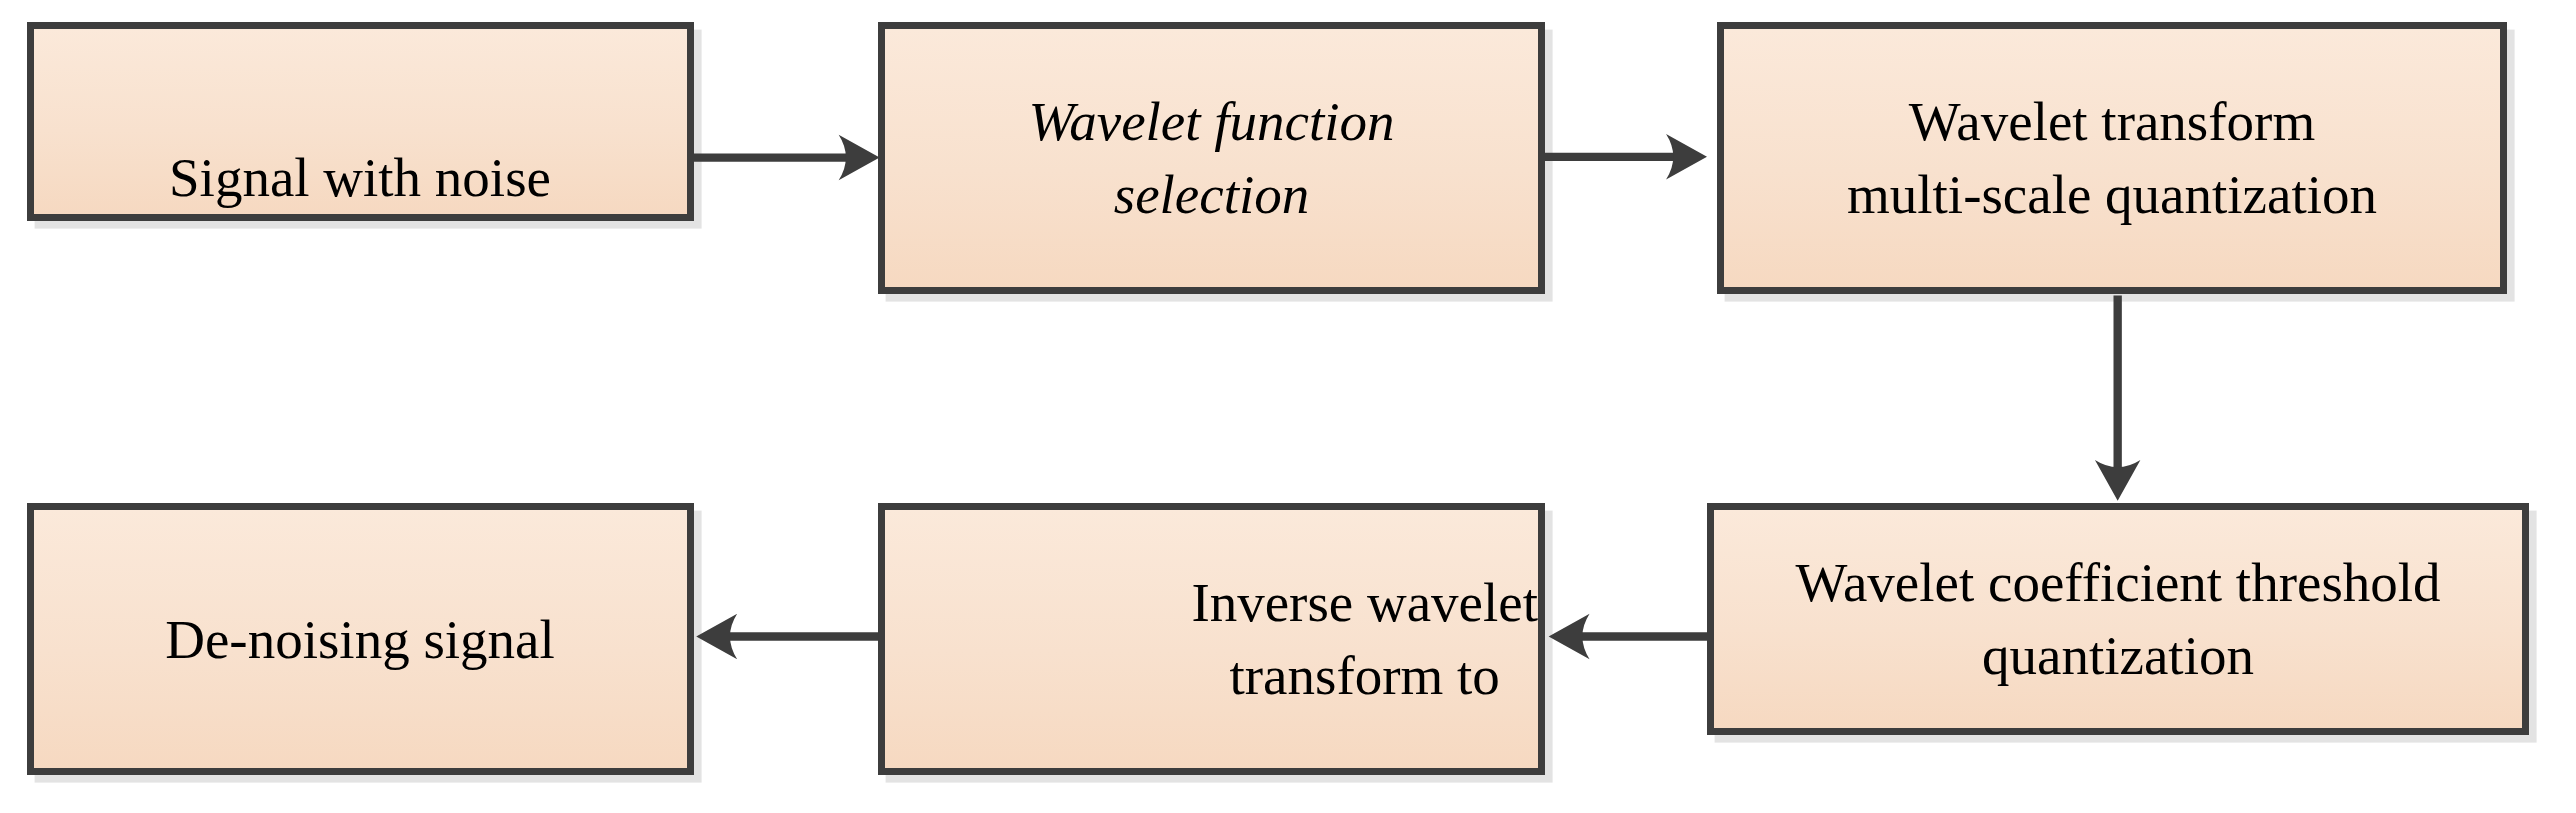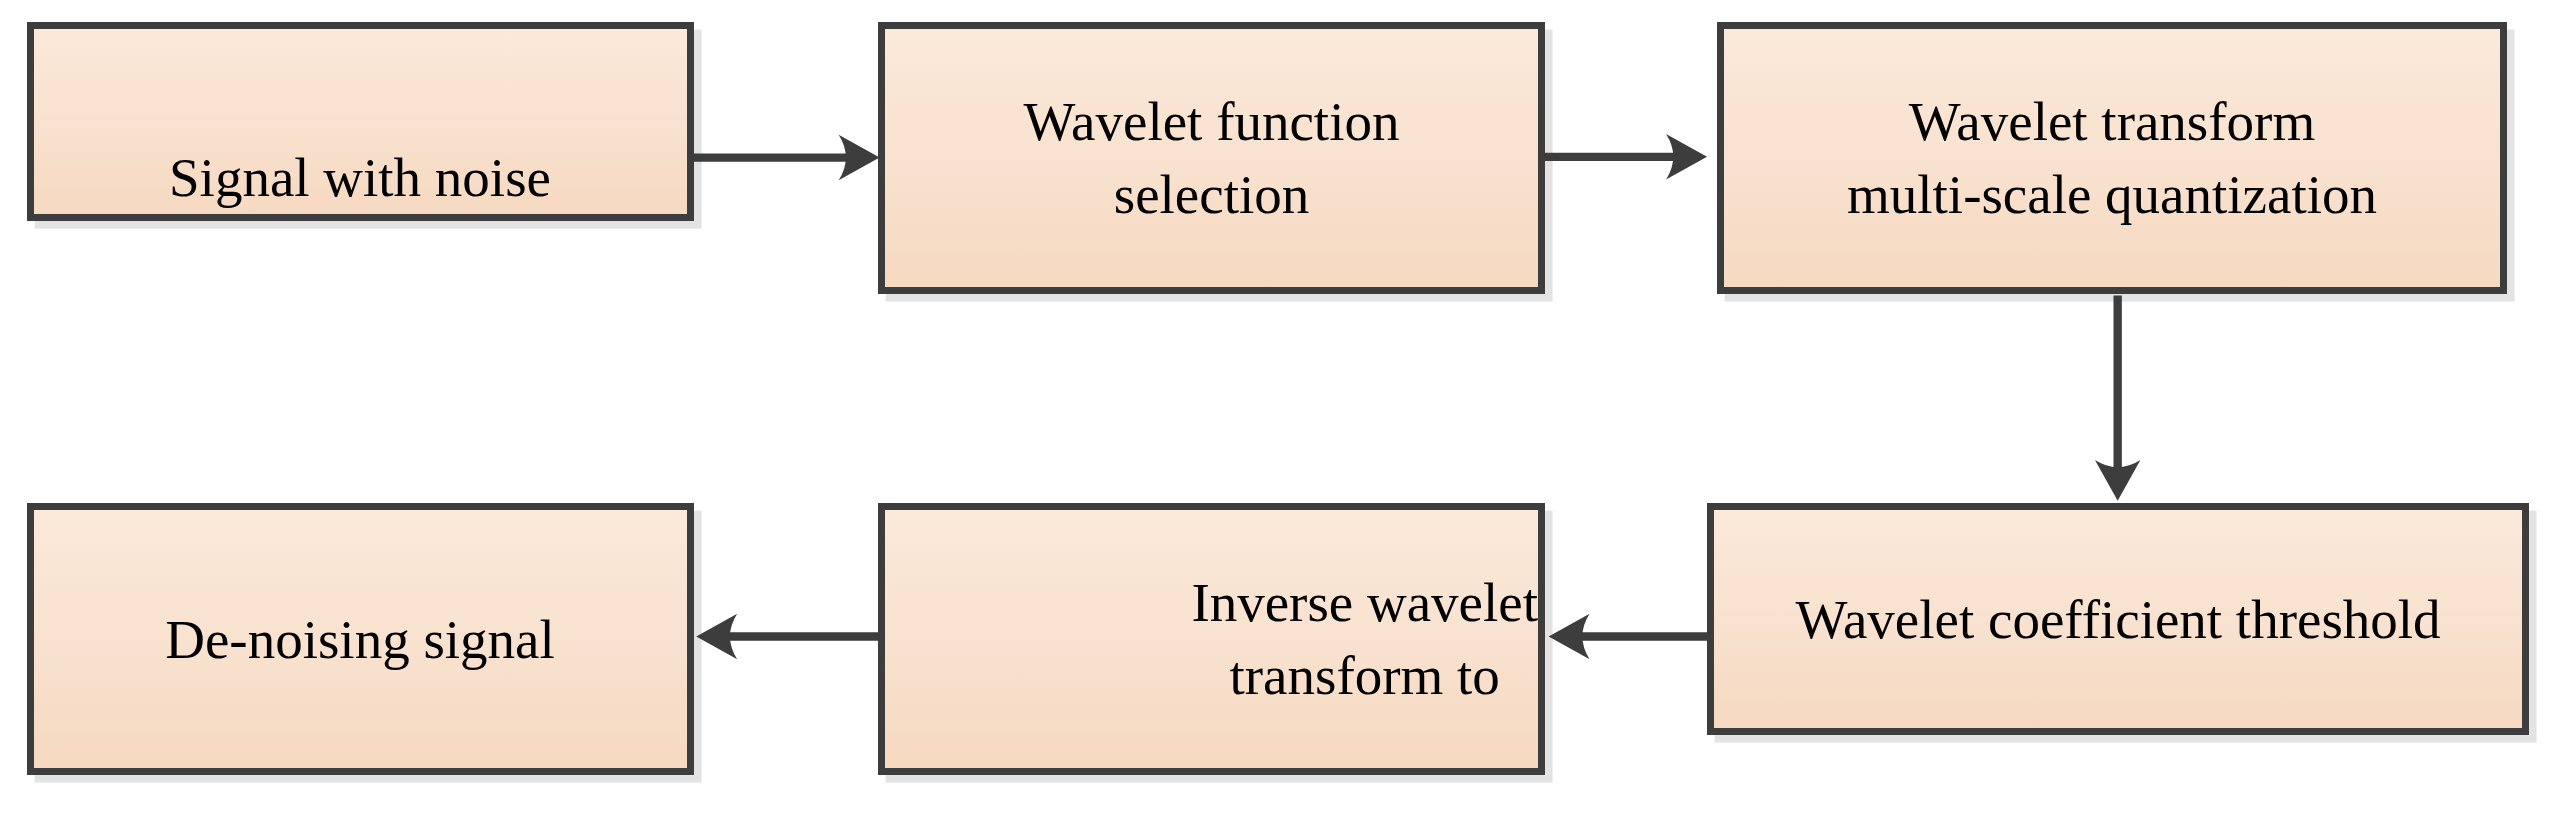--- a/index.html
+++ b/index.html
@@ -31,21 +31,21 @@
     font-size: 55px;
     line-height: 73px;
     font-weight: 400;
   }
   .node .label span {
     display: block;
     white-space: nowrap;
   }
   
   .n1 { left: 26.5px;   top: 22px;  width: 667px;  height: 199px; align-items: flex-end; }
-  .n2 { left: 878px; top: 22px;  width: 667px;  height: 272px; }
+  .n2 { left: 878px; top: 22px;  width: 667px;  height: 272px; font-style: italic; }
   .n3 { left: 1707px; top: 22px;  width: 790px; height: 272px; margin-left: 10px; }
   
   .n4 { left: 26.5px;   top: 503px; width: 667px;  height: 272px; }
   .n5 { left: 878px; top: 503px; width: 667px;  height: 272px; justify-content: flex-end; }
   .n6 { left: 1707px; top: 503px; width: 822px; height: 232px; }
 
   .arrows {
     position: absolute;
     left: 0; top: 0;
     width: 2576px;
@@ -89,20 +89,21 @@
   <div class="node n5">
     <div class="label">
       <span>Inverse wavelet</span>
       <span>transform to</span>
     </div>
   </div>
 
   <div class="node n6">
     <div class="label">
       <span>Wavelet coefficient threshold</span>
+      <span>quantization</span>
     </div>
   </div>
 
   <svg class="arrows" viewBox="0 0 3398 1073" xmlns="http://www.w3.org/2000/svg">
 
     <g>
       <line x1="915" y1="208" x2="1122" y2="208"></line>
       <path d="M 1160 208 L 1106 178 Q 1125 208 1106 238 Z"></path>
     </g>
 

